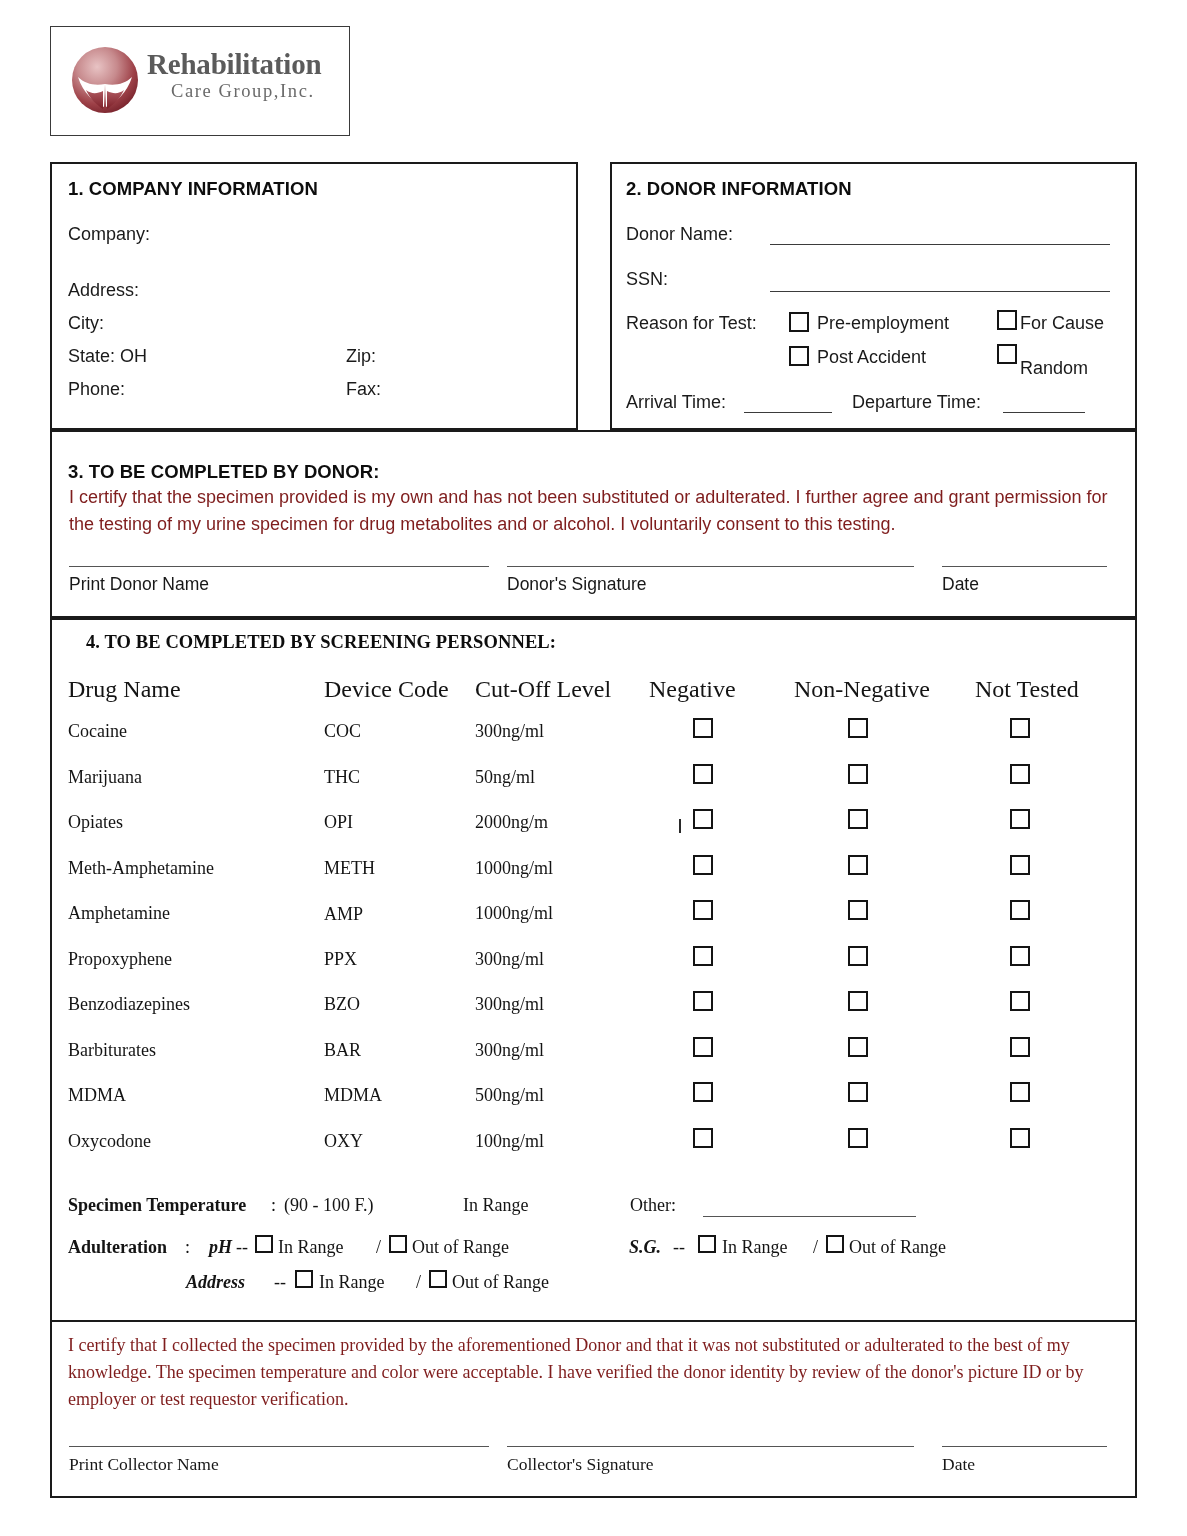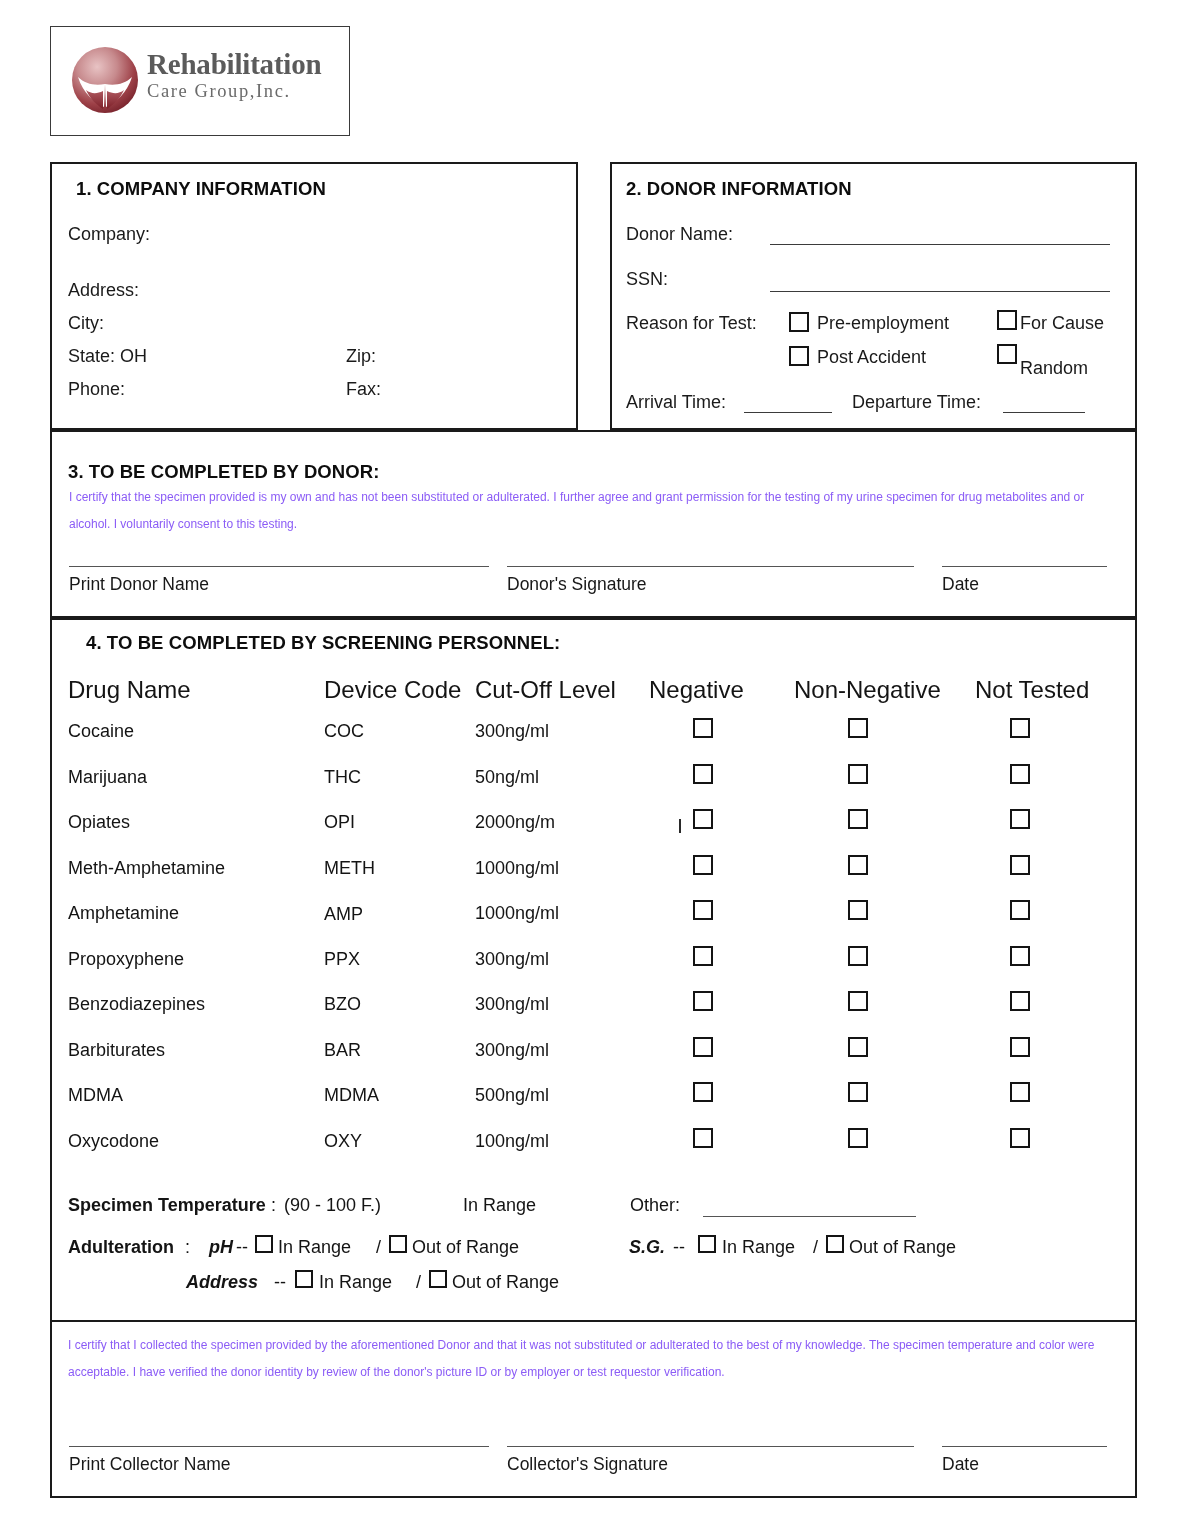--- a/index.html
+++ b/index.html
@@ -63,20 +63,21 @@
     letter-spacing: -0.2px;
     line-height: 30px;
   }
   .logo-line2 {
     font-family: "Liberation Serif", serif;
     font-size: 18.5px;
     color: #6a6a6a;
     letter-spacing: 1.6px;
     line-height: 22px;
     margin-top: 1px;
+    margin-left: 24px;
   }
   #form-title {
     position: absolute;
     left: 330px;
     top: 66px;
     font-size: 37px;
     font-weight: 700;
     letter-spacing: -0.3px;
     color: #0c0c0c;
     white-space: nowrap;
@@ -124,33 +125,33 @@
   }
 
   
   #sec1 { left: 50px;  top: 162px; width: 528px; height: 268px; }
   #sec2 { left: 610px; top: 162px; width: 527px; height: 268px; }
 
   
   #sec3 { left: 50px; top: 430px; width: 1087px; height: 188px; }
   .para {
     position: absolute;
-    font-size: 12px;
+    font-size: 18px;
     line-height: 27px;
-    color: #8b5cf6;
+    color: #7f1d1d;
   }
   .sigcap {
     position: absolute;
     font-size: 17.5px;
     color: #181818;
     white-space: nowrap;
   }
 
   
-  #sec4 { left: 50px; top: 618px; width: 1087px; height: 880px; }
+  #sec4 { left: 50px; top: 618px; width: 1087px; height: 880px; font-family: Liberation Serif, serif; }
 
   .thead {
     position: absolute;
     font-size: 24px;
     color: #141414;
     white-space: nowrap;
   }
   .tcell {
     position: absolute;
     font-size: 18px;
@@ -196,21 +197,21 @@
       </svg>
       <div id="logo-text">
         <div class="logo-line1">Rehabilitation</div>
         <div class="logo-line2">Care Group,Inc.</div>
       </div>
     </div>
 
   </div>
 
   <div id="sec1" class="box">
-    <div class="sec-head abs" style="left:24px; top:14px;text-align:right;">1.  COMPANY INFORMATION</div>
+    <div class="sec-head abs" style="left:16px; top:14px;text-align:right;">1.  COMPANY INFORMATION</div>
     <div class="lbl abs" style="left:16px; top:60px;">Company:</div>
     <div class="lbl abs" style="left:16px; top:116px;">Address:</div>
     <div class="lbl abs" style="left:16px; top:149px;">City:</div>
     <div class="lbl abs" style="left:16px; top:182px;">State: OH</div>
     <div class="lbl abs" style="left:294px; top:182px;">Zip:</div>
     <div class="lbl abs" style="left:16px; top:215px;">Phone:</div>
     <div class="lbl abs" style="left:294px; top:215px;">Fax:</div>
   </div>
 
   <div id="sec2" class="box">

